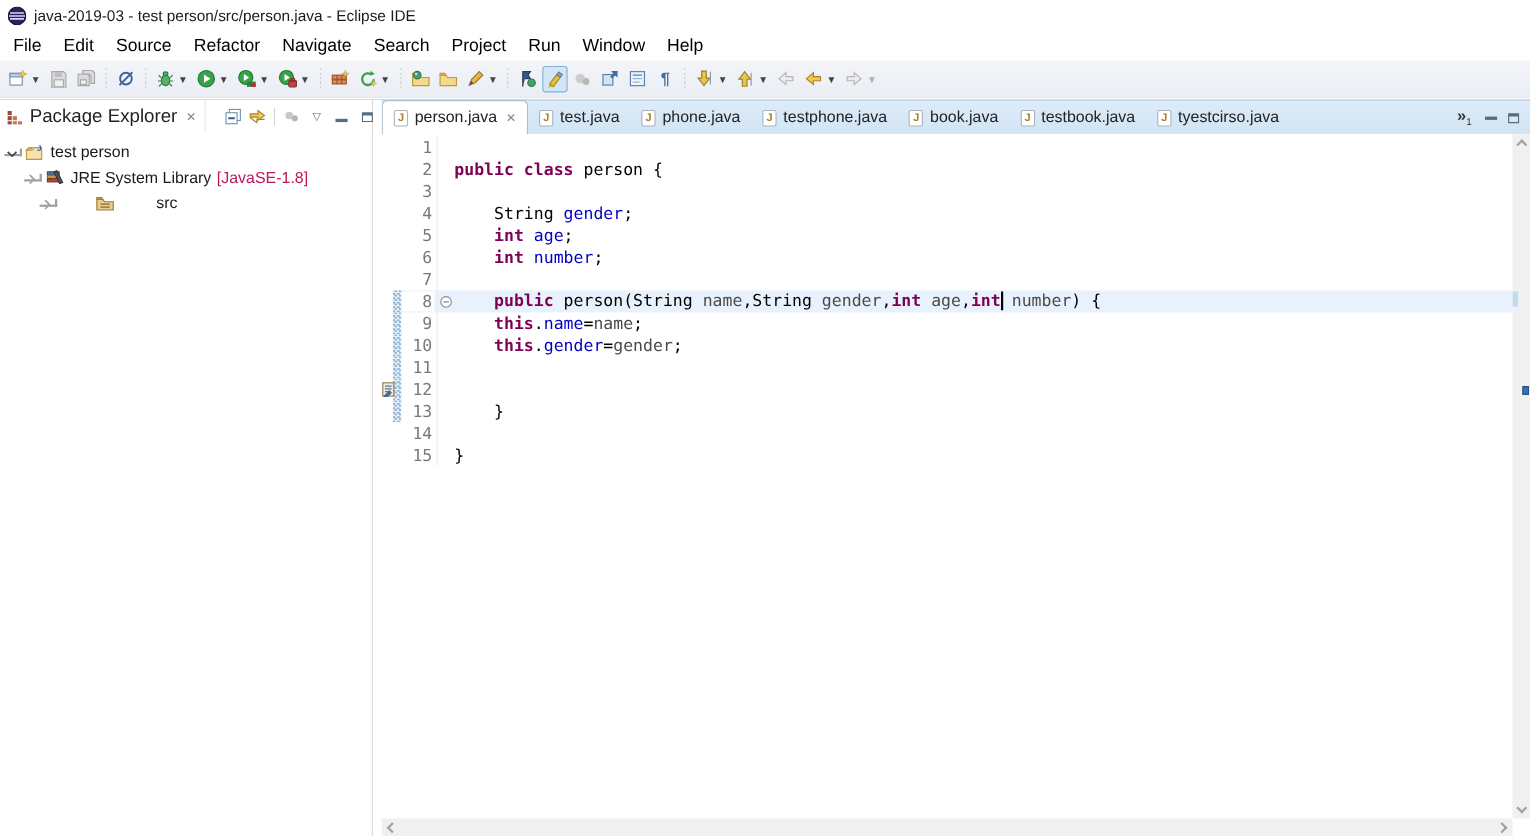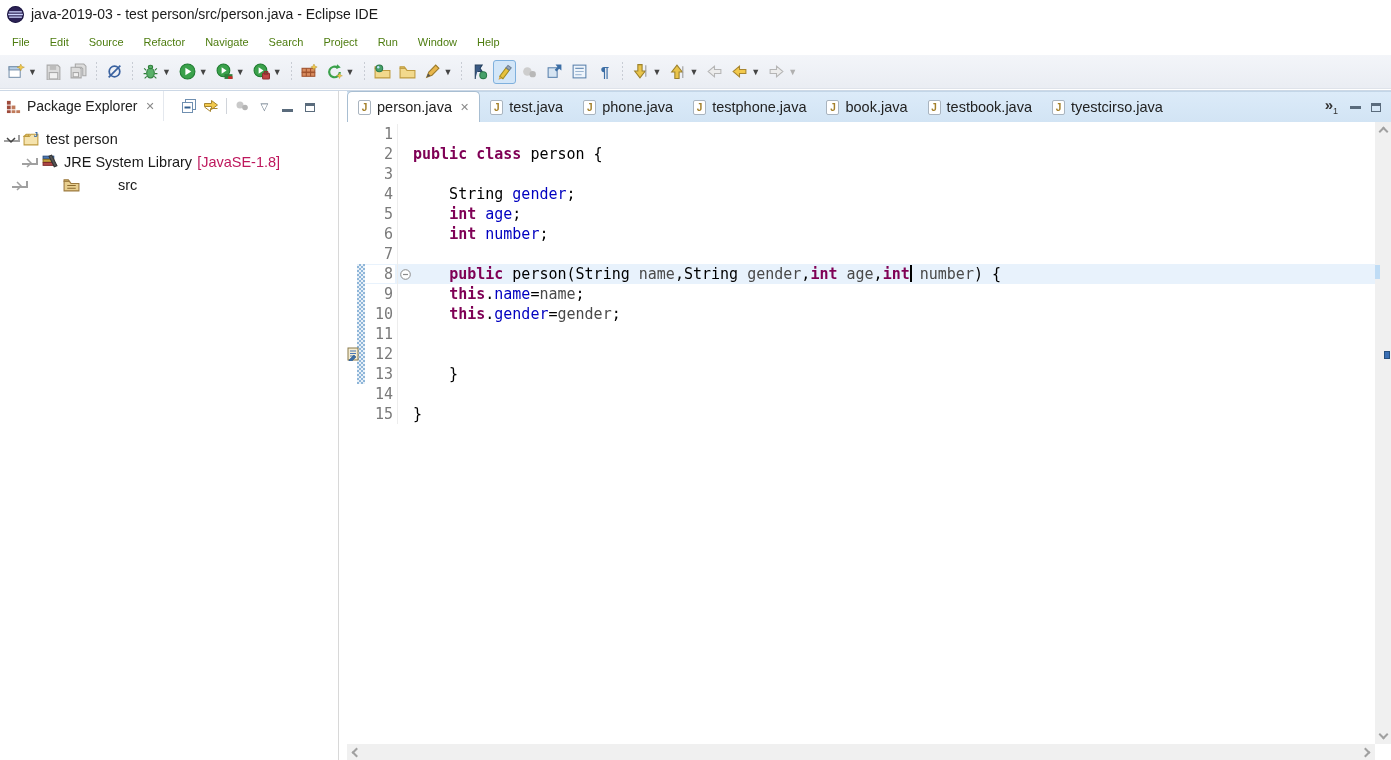--- a/index.html
+++ b/index.html
@@ -9,21 +9,21 @@
 
   
   .titlebar { position:absolute; left:0; top:0; right:0; height:28px; background:#fff;
     display:flex; align-items:center; padding-left:7px; }
   .titlebar .app-icon { width:17px; height:17px; margin-right:7px; flex:0 0 auto; }
   .titlebar .title-text { font-size:14px; color:#1a1a1a; white-space:nowrap; }
 
   
   .menubar { position:absolute; left:0; top:28px; right:0; height:27px; background:#fff;
     display:flex; align-items:center; padding-left:2px; }
-  .menu-item { font-size:11px; color:#4d7c0f; padding:3px 10px; cursor:default; }
+  .menu-item { font-size:16px; color:#000000; padding:3px 10px; cursor:default; }
 
   
   .toolbar { position:absolute; left:0; top:55px; right:0; height:34px;
     background:linear-gradient(#f3f5f9,#eaedf3); border-bottom:1px solid #dfe3ea;
     display:flex; align-items:center; padding-left:4px; }
   .tb-btn { display:flex; align-items:center; height:24px; padding:2px 3px; border-radius:3px;
     margin:0 1px; }
   .tb-btn svg { width:17px; height:17px; display:block; }
   .tb-btn .dd { font-size:9px; color:#444; margin-left:3px; }
   .tb-btn.disabled .dd { color:#b0b0b0; }
@@ -36,21 +36,21 @@
   .main { position:absolute; left:0; top:90px; right:0; bottom:0; border-top:1px solid #ccd8e6; }
   .left-panel { position:absolute; left:0; top:0; width:339px; bottom:0; background:#fff;
     border-right:1px solid #d8d8d8; }
   .editor { position:absolute; left:347px; top:0; right:0; bottom:0; background:#fff; }
 
   
   .view-header { position:relative; height:30px; background:#fff; display:flex; align-items:center; }
   .view-tab { display:flex; align-items:center; padding:0 8px 0 6px; height:30px;
     border-right:1px solid #e4e8ee; }
   .view-tab svg { width:15px; height:15px; margin-right:6px; }
-  .view-tab .label { font-size:14px; color:#222; margin-right:8px; white-space:nowrap; }
+  .view-tab .label { font-size:17px; color:#222; margin-right:8px; white-space:nowrap; }
   .view-close { font-size:11px; color:#8a8a8a; }
   .view-tools { display:flex; align-items:center; margin-left:14px; }
   .view-tools .vt-btn { padding:3px; display:flex; align-items:center; }
   .view-tools svg { width:16px; height:16px; }
   .vt-sep { width:1px; height:16px; background:#d0d4da; margin:0 4px; }
   .tree { padding-top:6px; }
   .tree-row { display:flex; align-items:center; height:23px; font-size:14.5px; color:#1a1a1a;
     white-space:nowrap; }
   .tree-row .chev { width:16px; display:flex; justify-content:center; flex:0 0 auto; }
   .tree-row .t-icon { width:19px; height:17px; margin:0 5px 0 2px; flex:0 0 auto; }
@@ -391,21 +391,21 @@
               <svg viewBox="0 0 16 16">
                 <rect x="2" y="3" width="10" height="2.6" fill="#4a78b5" stroke="#2c4f7f"></rect>
                 <rect x="2" y="6" width="10" height="2.6" fill="#c9a23f" stroke="#8f7020"></rect>
                 <rect x="2" y="9" width="10" height="2.6" fill="#b54a4a" stroke="#7f2c2c"></rect>
                 <path d="M10 2l5 10-2.5 1L7.5 3z" fill="#555" stroke="#333"></path>
               </svg>
             </span>
             <span>JRE System Library</span>
             <span class="tree-suffix">[JavaSE-1.8]</span>
           </div>
-          <div class="tree-row" style="padding-left: 12px; gap: 32px;">
+          <div class="tree-row" style="padding-left: 36px; gap: 32px;">
             <span class="chev">
               <svg viewBox="0 0 10 10" width="10" height="10">
                 <path d="M3 1l4 4-4 4" fill="none" stroke="#a0a0a0" stroke-width="1.5"></path>
               </svg>
             </span>
             <span class="t-icon">
               <svg viewBox="0 0 16 16">
                 <path d="M1 5h5l1.5 2H15v7H1z" fill="#e8cf8f" stroke="#9c7a3f"></path>
                 <path d="M1 5V3.5h4l1 1.5z" fill="#d9bc6a" stroke="#9c7a3f"></path>
                 <path d="M4 9h8M4 11.5h8" stroke="#8a6a2f"></path>

